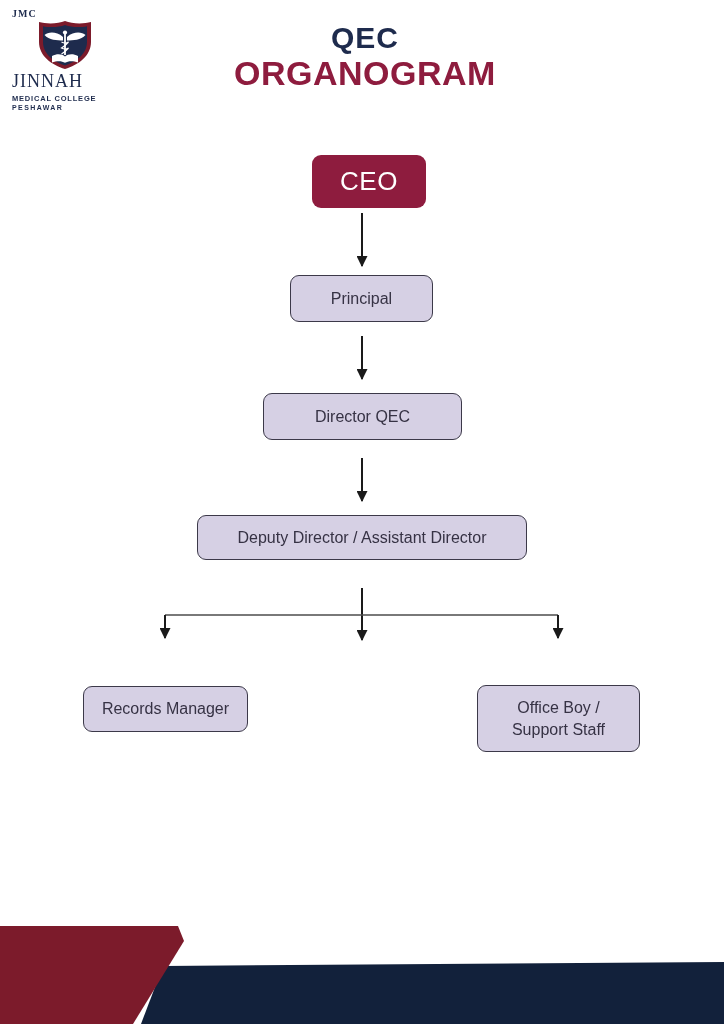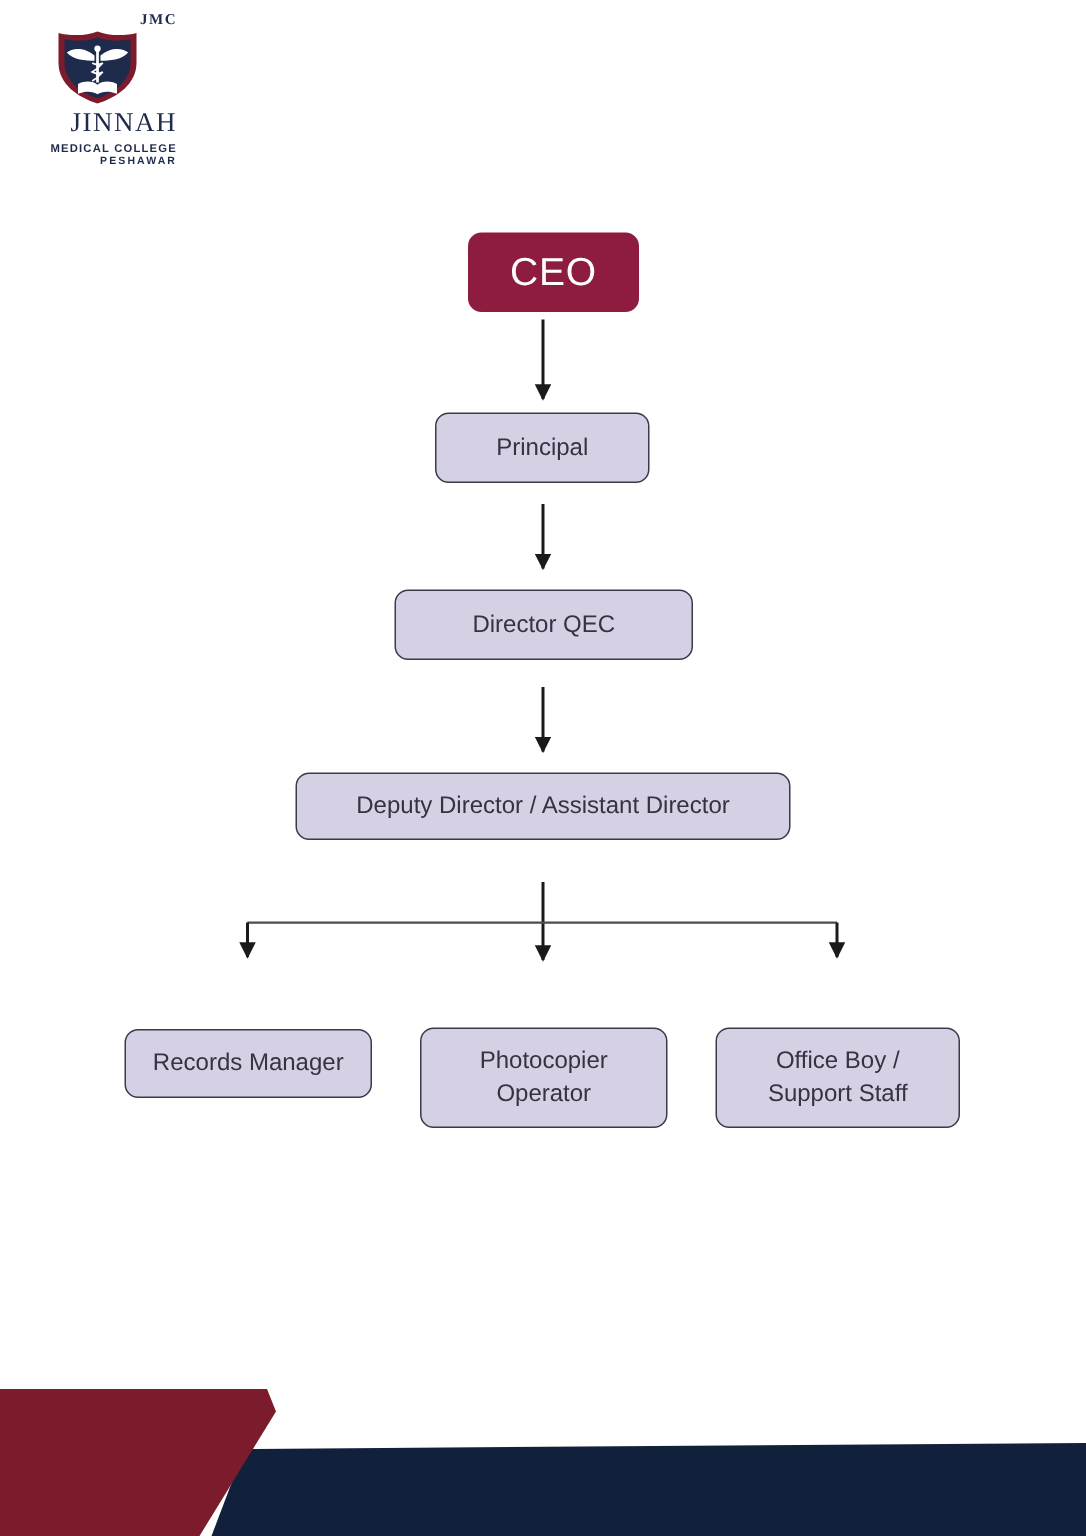--- a/index.html
+++ b/index.html
@@ -5,21 +5,21 @@
   :root{
     --maroon:#8e1c3e; --navy:#1e2b4d; --box-fill:#d6d0e4; --box-border:#3c3949;
     --box-text:#363244; --arrow:#1a1a1a; --rule:#4d4d4d;
     --footer-maroon:#7c1b2b; --footer-navy:#12213b; --page-bg:#ffffff;
   }
   html,body{margin:0;padding:0;}
   body{font-family:"Liberation Sans",sans-serif;background:#e8e8e8;}
   .page{position:relative;width:724px;height:1024px;background:var(--page-bg);overflow:hidden;margin:0 auto;}
 
   
-  .logo{position:absolute;left:12px;top:8px;width:106px;text-align:right;color:var(--navy);}
+  .logo{position:absolute;left:12px;top:8px;width:106px;text-align:left;color:var(--navy);}
   .logo .monogram{font-family:"Liberation Serif",serif;font-size:10px;letter-spacing:1px;font-weight:bold;}
   .logo svg{display:block;margin:1px auto 0;}
   .logo .inst{font-family:"Liberation Serif",serif;font-size:18px;letter-spacing:1px;font-weight:normal;margin-top:1px;}
   .logo .sub1{font-size:7.5px;letter-spacing:.8px;font-weight:bold;margin-top:2px;}
   .logo .sub2{font-size:7px;letter-spacing:1.4px;font-weight:bold;margin-top:1px;}
 
   
   .title{position:absolute;left:212px;top:22px;width:306px;text-align:center;line-height:1.05;}
   .title .t1{font-size:30px;font-weight:800;color:var(--navy);letter-spacing:1px;}
   .title .t2{font-size:34px;font-weight:800;color:var(--maroon);letter-spacing:.5px;margin-top:2px;}
@@ -58,20 +58,24 @@
         <path d="M31 17 C38 11 46 12 49.5 15 C45 20 37 20.5 31 20.5 Z"></path>
         <path d="M25.5 22 q3.5 2 7 0 q-3.5 4 -7 6 q3.5 2 7 0 q-3.5 4 -7 6" fill="none" stroke="#ffffff" stroke-width="1.2"></path>
         <path d="M16 36 C21 33.5 26 34 29 36.5 C32 34 37 33.5 42 36 L42 42.5 C37 40.5 32 40.8 29 42.8 C26 40.8 21 40.5 16 42.5 Z"></path>
       </g>
     </svg>
     <div class="inst">JINNAH</div>
     <div class="sub1">MEDICAL COLLEGE</div>
     <div class="sub2">PESHAWAR</div>
   </div>
 
+  <div class="title">
+    <div class="t1">QEC</div>
+    <div class="t2">ORGANOGRAM</div>
+  </div>
 
   <svg class="connectors" viewBox="0 0 724 1024" aria-hidden="true">
     <defs>
       <marker id="ah" viewBox="0 0 10 10" refX="9" refY="5" markerWidth="11" markerHeight="11" orient="auto" markerUnits="userSpaceOnUse">
         <path d="M0 0 L10 5 L0 10 z" style="fill:var(--arrow)"></path>
       </marker>
     </defs>
     <line x1="362" y1="213" x2="362" y2="266" marker-end="url(#ah)"></line>
     <line x1="362" y1="336" x2="362" y2="379" marker-end="url(#ah)"></line>
     <line x1="362" y1="458" x2="362" y2="501" marker-end="url(#ah)"></line>
@@ -89,23 +93,20 @@
   </div>
   <div class="node lav n-director">
     <span>Director QEC</span>
   </div>
   <div class="node lav n-deputy">
     <span>Deputy Director / Assistant Director</span>
   </div>
   <div class="node lav n-records">
     <span>Records Manager</span>
   </div>
-  <div class="node lav n-photocopier">
-    <span>Photocopier Operator</span>
-  </div>
   <div class="node lav n-office">
     <span>Office Boy / Support Staff</span>
   </div>
 
   <svg class="footer-art" viewBox="0 0 724 1024" aria-hidden="true">
     <polygon points="163,966 724,962 724,1024 141,1024" style="fill:var(--footer-navy)"></polygon>
     <polygon points="0,926 178,926 184,941 133,1024 0,1024" style="fill:var(--footer-maroon)"></polygon>
   </svg>
 
 </div>

